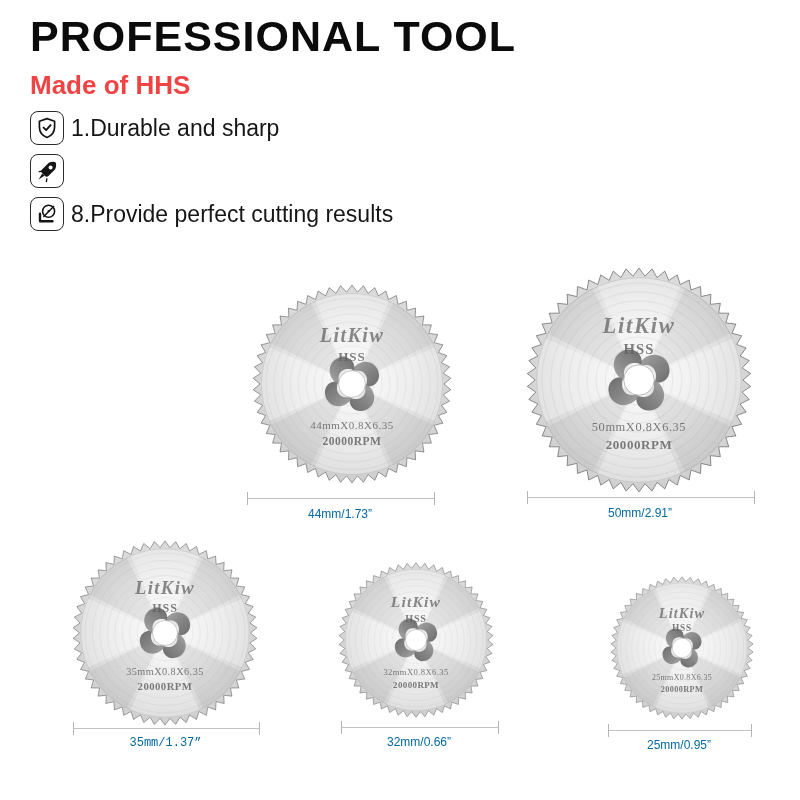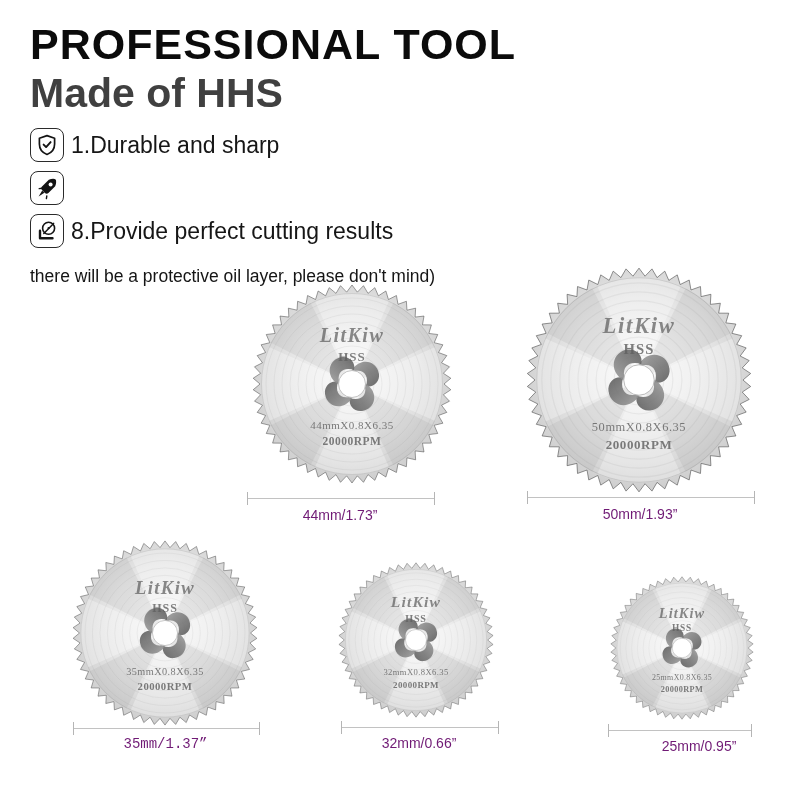--- a/index.html
+++ b/index.html
@@ -2,29 +2,29 @@
 <html><head>
 <meta charset="utf-8">
 <style>
   html,body{margin:0;padding:0;background:#fff;}
   .canvas{
     position:relative;width:800px;height:800px;background:#ffffff;overflow:hidden;
     font-family:"Liberation Sans","DejaVu Sans",sans-serif;color:#111;
   }
   
   .title{
-    position:absolute;left:30px;top:20px;margin:0;
+    position:absolute;left:30px;top:12px;margin:0;
     font-size:43px;font-weight:900;letter-spacing:1px;color:#0b0b0b;white-space:nowrap;
   }
   .subtitle{
     position:absolute;left:30px;top:70px;margin:0;
-    font-size:41px;font-weight:700;color:#404040;
-  }
-  
-  .features{position:absolute;left:30px;top:124px;}
+    font-size:26px;font-weight:700;color:#ef4444;
+  }
+  
+  .features{position:absolute;left:30px;top:107px;}
   .feature{display:flex;align-items:center;height:42px;margin-bottom:1px;}
   .icon-box{
     width:32px;height:32px;border:1.6px solid #2b2b2b;border-radius:8px;
     display:flex;align-items:center;justify-content:center;flex:0 0 auto;background:#fff;
   }
   .icon-box svg{display:block;}
   .feature-text{margin-left:7px;font-size:23px;color:#161616;white-space:nowrap;}
   
   .note{
     position:absolute;left:30px;top:240px;margin:0;
@@ -39,21 +39,21 @@
   .t-rpm{font-weight:700;font-size:11.5px;letter-spacing:.5px;fill:#666;opacity:.85;}
   
   .measure{
     position:absolute;height:13px;
     border-left:1px solid #b5b5b5;border-right:1px solid #b5b5b5;
   }
   .measure::after{
     content:"";position:absolute;left:0;right:0;top:6px;height:1px;background:#c2c2c2;
   }
   .measure-label{
-    position:absolute;text-align:center;font-size:14px;color:#701a75;white-space:nowrap;
+    position:absolute;text-align:center;font-size:12px;color:#0369a1;white-space:nowrap;
   }
 </style>
 </head>
 <body>
 
 <div class="canvas">
 
   <h1 class="title">PROFESSIONAL TOOL</h1>
   <h2 class="subtitle">Made of HHS</h2>
 
@@ -85,21 +85,20 @@
           <path d="M8.8 14.4 L18.6 4.4" stroke="#141414" stroke-width="1.5" stroke-linecap="round"></path>
           <path d="M5 11.8 L5 19.2 L17.5 19.2" fill="none" stroke="#141414" stroke-width="2.4" stroke-linecap="round" stroke-linejoin="round"></path>
         </svg>
       </span>
       <span class="feature-text">8.Provide perfect cutting results</span>
     </div>
   </div>
 
   <p class="note">
     <br>
-    <span>there will be a protective oil layer, please don't mind)</span>
   </p>
 
   <section>
 
     <figure class="blade" style="left:252px;top:284px;width:200px;">
   <svg viewBox="0 0 200 200" aria-hidden="true">
     <defs>
       <radialGradient id="metal0" cx="50%" cy="45%" r="62%">
         <stop offset="0%" stop-color="#fbfbfb"></stop>
         <stop offset="50%" stop-color="#e6e6e6"></stop>
@@ -325,25 +324,25 @@
     <text x="100" y="77" text-anchor="middle" class="t-hss">HSS</text>
     <text x="100" y="145" text-anchor="middle" class="t-spec">25mmX0.8X6.35</text>
     <text x="100" y="161" text-anchor="middle" class="t-rpm">20000RPM</text>
   </svg>
       </figure>
 
     <div class="measure" style="left:247px;top:492px;width:186px;"></div>
     <div class="measure-label" style="left:247px;top:507px;width:186px;">44mm/1.73”</div>
 
     <div class="measure" style="left:527px;top:491px;width:226px;"></div>
-    <div class="measure-label" style="left:527px;top:506px;width:226px;">50mm/1.93”</div>
+    <div class="measure-label" style="left:527px;top:506px;width:226px;">50mm/2.91”</div>
 
     <div class="measure" style="left:73px;top:722px;width:185px;"></div>
     <div class="measure-label" style="left:73px;top:736px;width:185px;font-family:Liberation Mono, monospace;">35mm/1.37”</div>
 
     <div class="measure" style="left:341px;top:721px;width:156px;"></div>
     <div class="measure-label" style="left:341px;top:735px;width:156px;">32mm/0.66”</div>
 
     <div class="measure" style="left:608px;top:724px;width:142px;"></div>
-    <div class="measure-label" style="left:628px;top:738px;width:142px;">25mm/0.95”</div>
+    <div class="measure-label" style="left:608px;top:738px;width:142px;">25mm/0.95”</div>
   </section>
 
 </div>
 
 </body></html>

